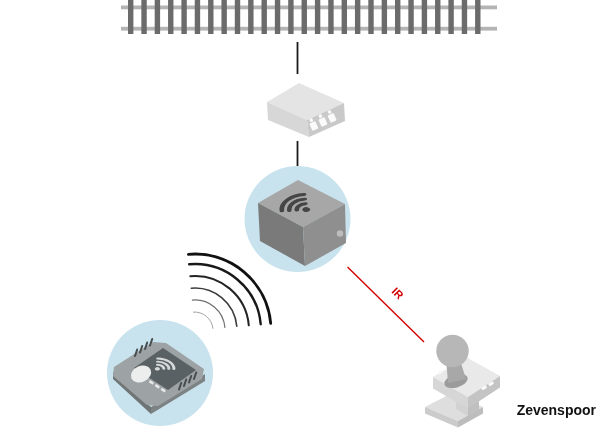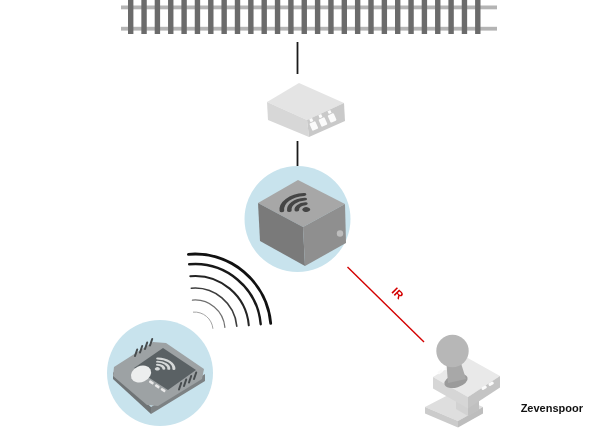--- a/index.html
+++ b/index.html
@@ -6,22 +6,22 @@
   .canvas{
     position:relative;
     width:600px;height:428px;
     background:#ffffff;
     overflow:hidden;
     font-family:"Liberation Sans", sans-serif;
   }
   .canvas svg{position:absolute;left:0;top:0;}
   .credit{
     position:absolute;
-    right:17px;top:402px;
-    font-size:11px;
+    right:4px;top:402px;
+    font-size:14px;
     font-weight:bold;
     color:#111111;
     letter-spacing:0px;
   }
   .ir-label{
     font-size:11px;
     font-weight:bold;
   }
 </style>
 </head>

